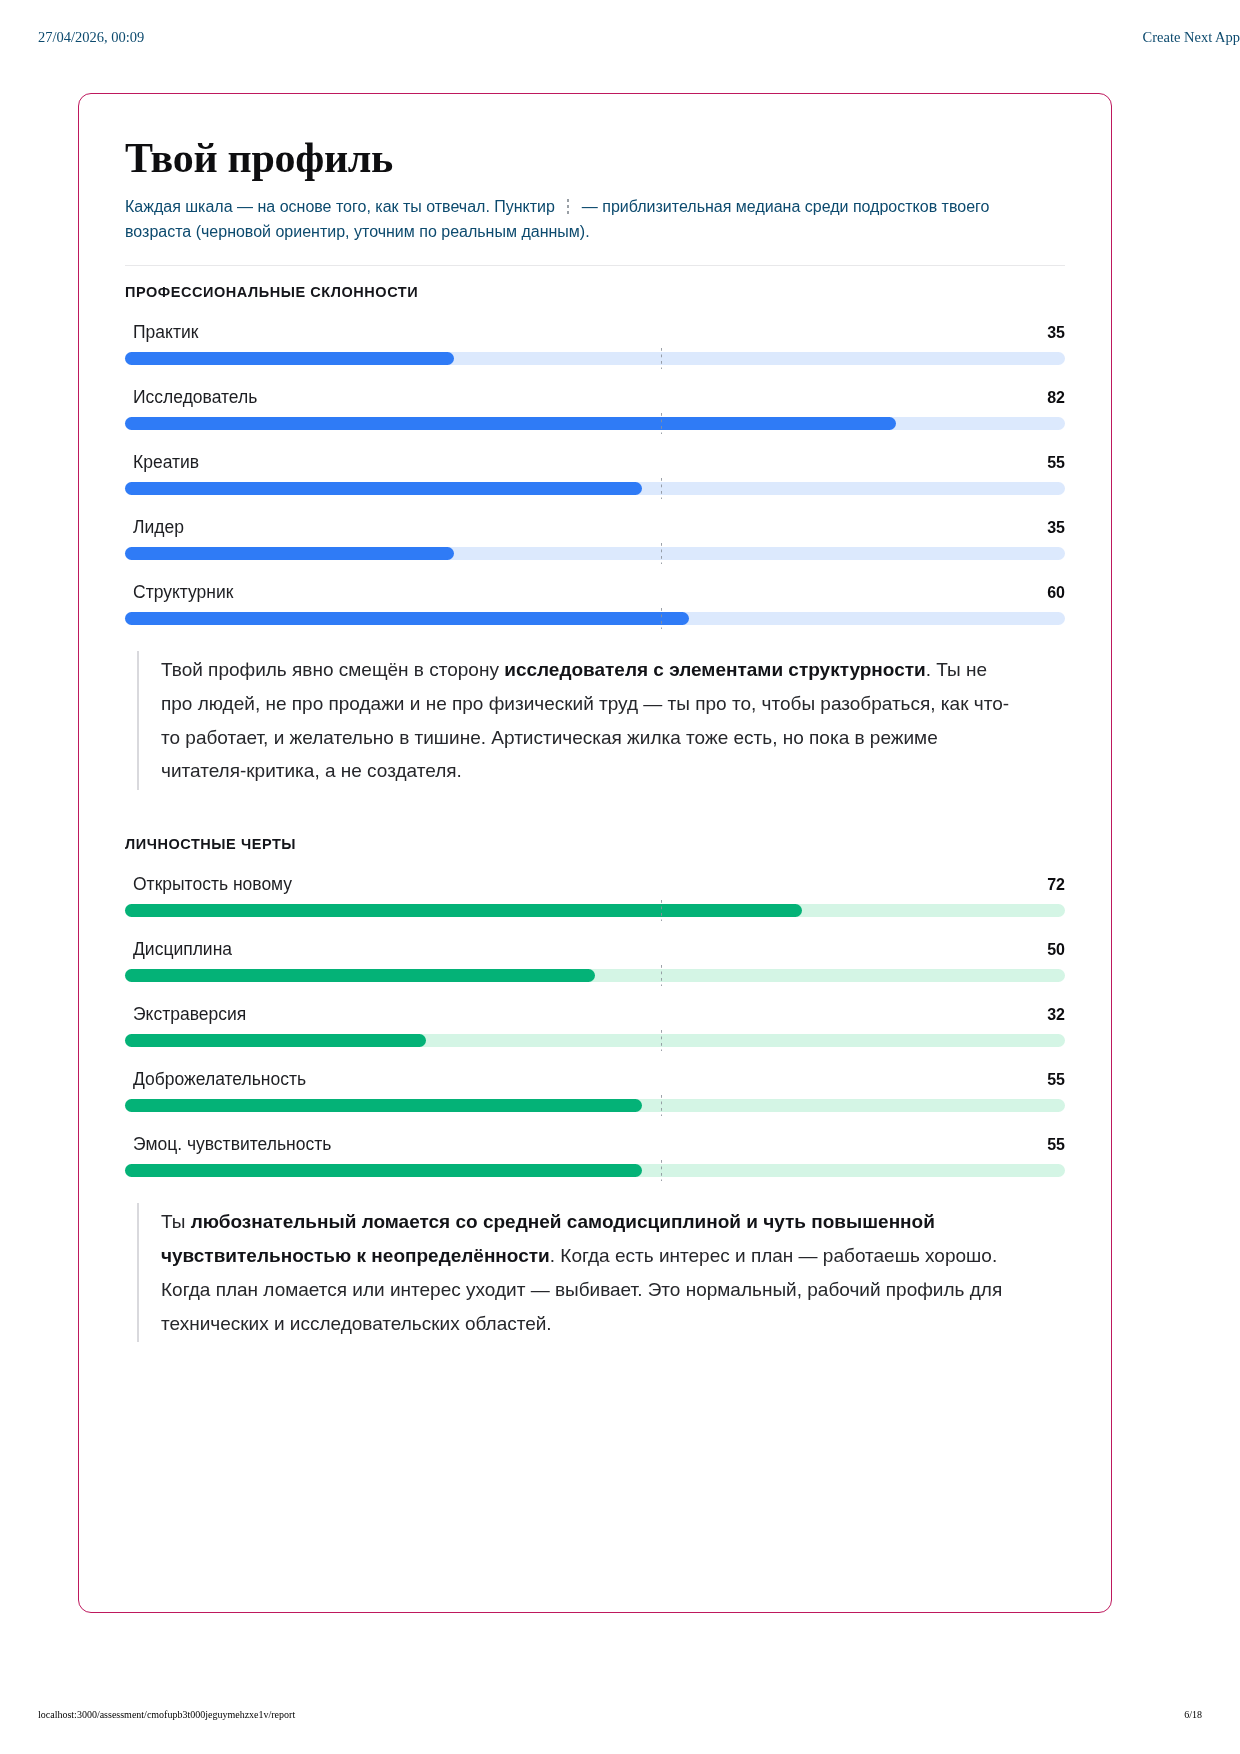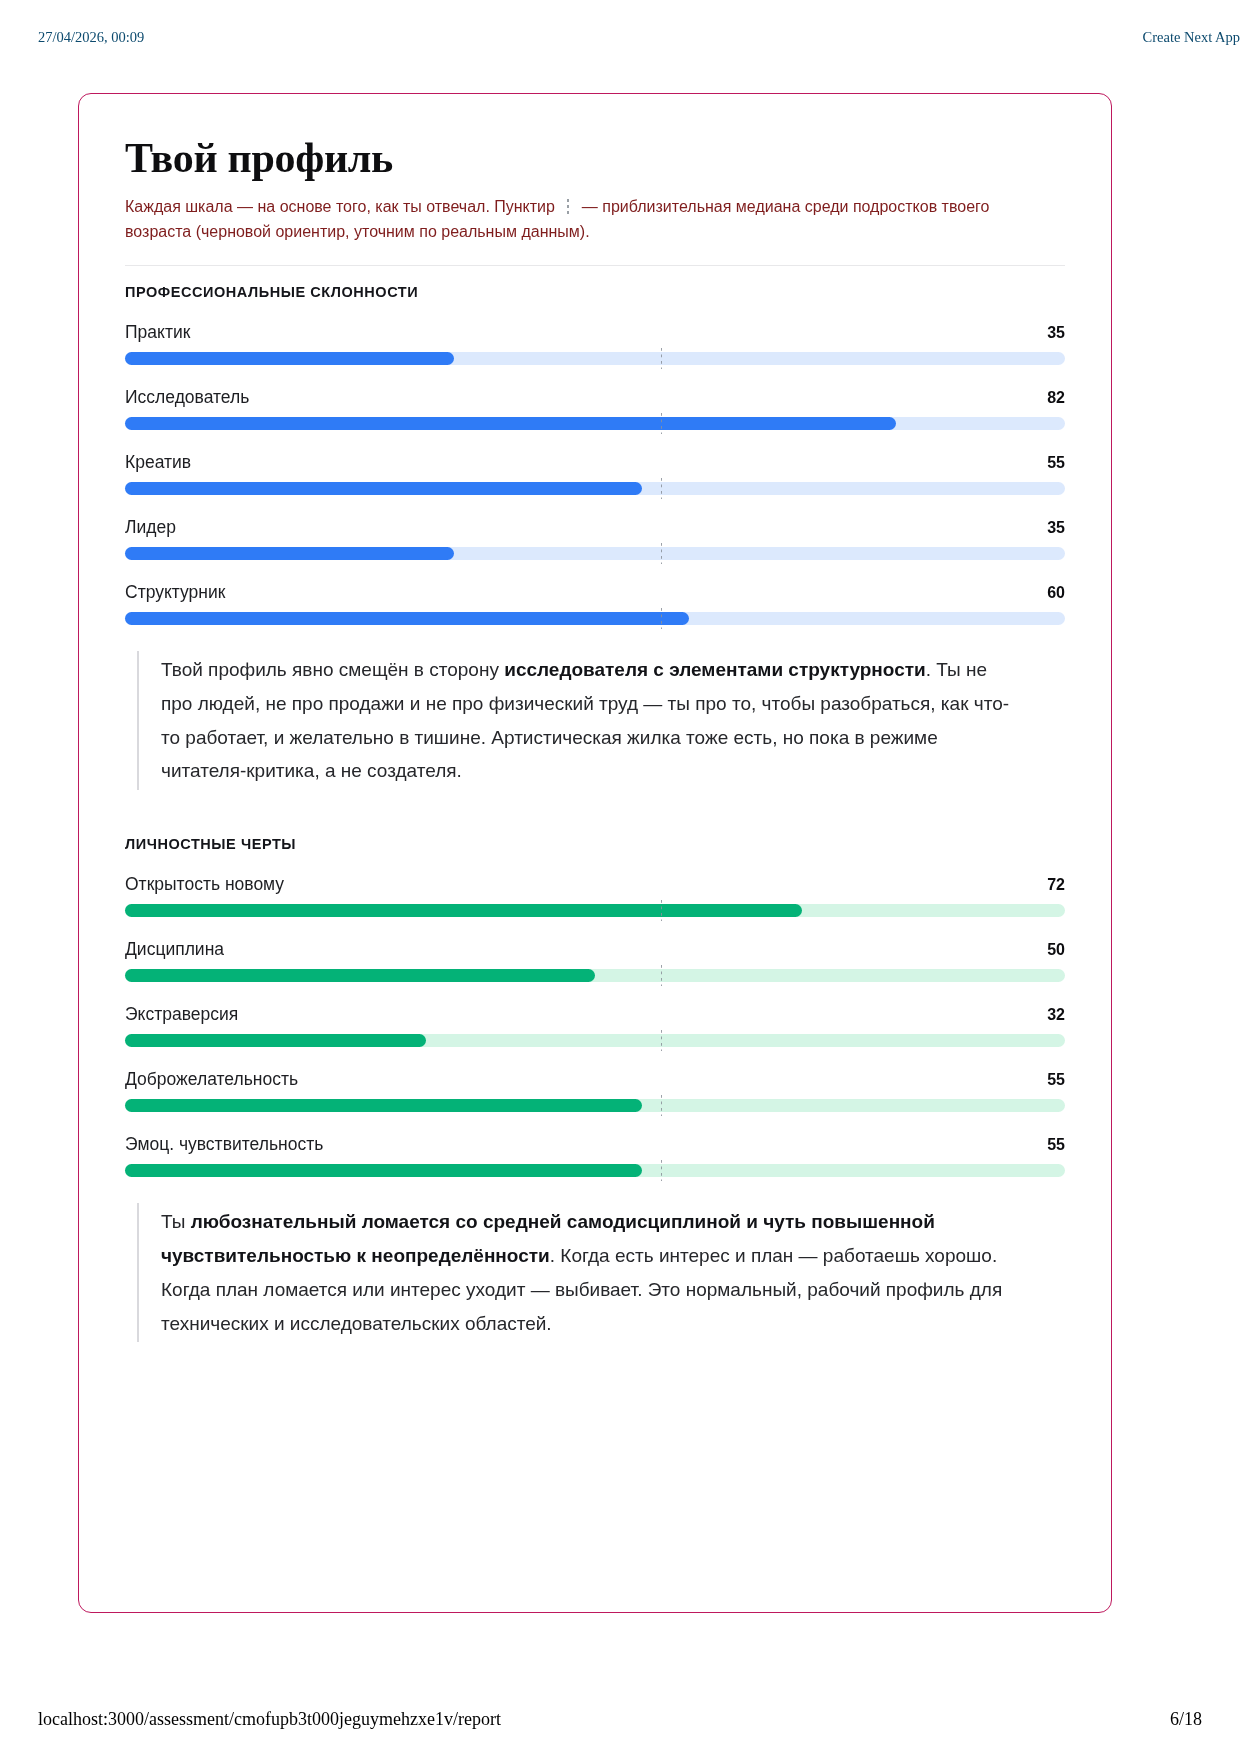--- a/index.html
+++ b/index.html
@@ -41,21 +41,21 @@
     text-align: right;
   }
 
   .print-foot {
     position: absolute;
     bottom: 25px;
     left: 0;
     width: 1240px;
     height: 20px;
     font-family: "Liberation Serif", serif;
-    font-size: 18px;
+    font-size: 10px;
     color: #000;
   }
   .print-foot .pf-url {
     position: absolute;
     left: 38px;
   }
   .print-foot .pf-page {
     position: absolute;
     right: 38px;
   }
@@ -84,21 +84,21 @@
     font-weight: 700;
     letter-spacing: -0.3px;
     color: #0e0e10;
     margin: 0 0 14px 0;
     line-height: 1.08;
   }
   .page-sub {
     font-family: "Liberation Sans", sans-serif;
     font-size: 16px;
     line-height: 1.55;
-    color: #7f1d1d;
+    color: #0c4a6e;
     margin: 0 0 20px 0;
     max-width: 880px;
   }
   .dash-inline {
     display: inline-block;
     width: 2px;
     height: 16px;
     margin: 0 8px -3px 8px;
     background-image: linear-gradient(to bottom,
         #9aa0a6 0 3px, transparent 3px 6px);
@@ -132,20 +132,21 @@
     display: flex;
     align-items: baseline;
     justify-content: space-between;
     margin-bottom: 9px;
   }
   .scale-label {
     font-family: "Liberation Sans", sans-serif;
     font-size: 17.5px;
     color: #1d1e22;
     line-height: 1.2;
+    margin-left: 8px;
   }
   .scale-value {
     font-family: "Liberation Sans", sans-serif;
     font-size: 16px;
     font-weight: 700;
     color: #0d0d10;
   }
   .track {
     position: relative;
     height: 13px;

